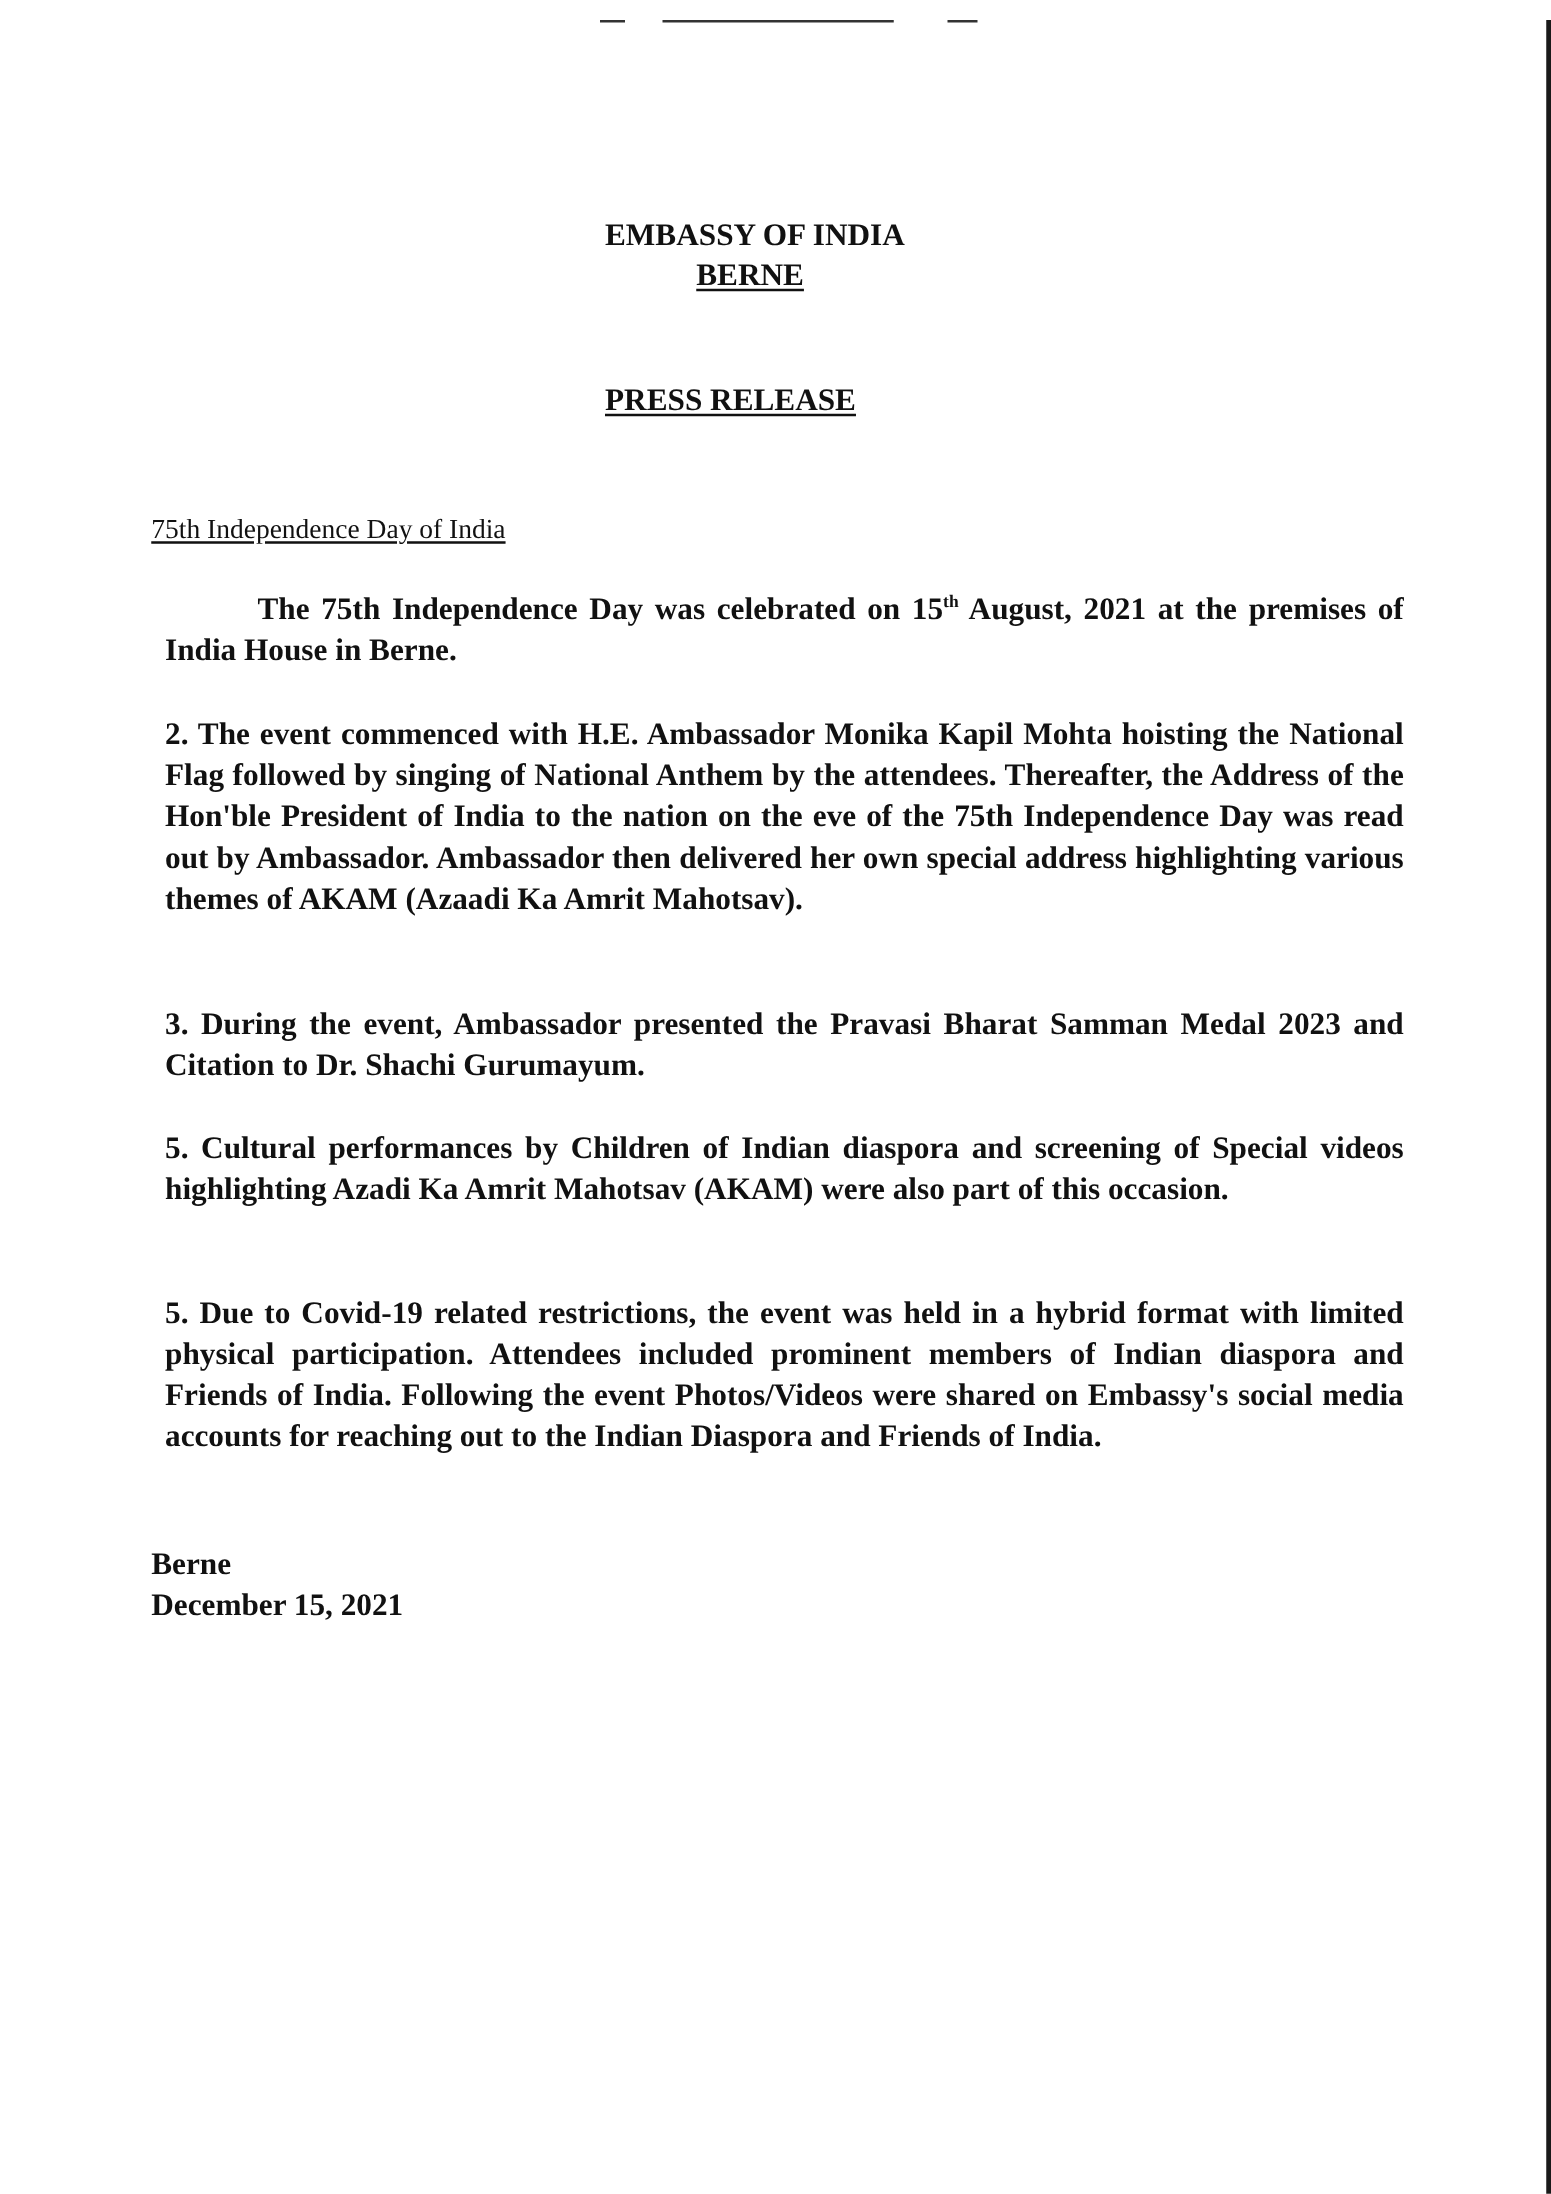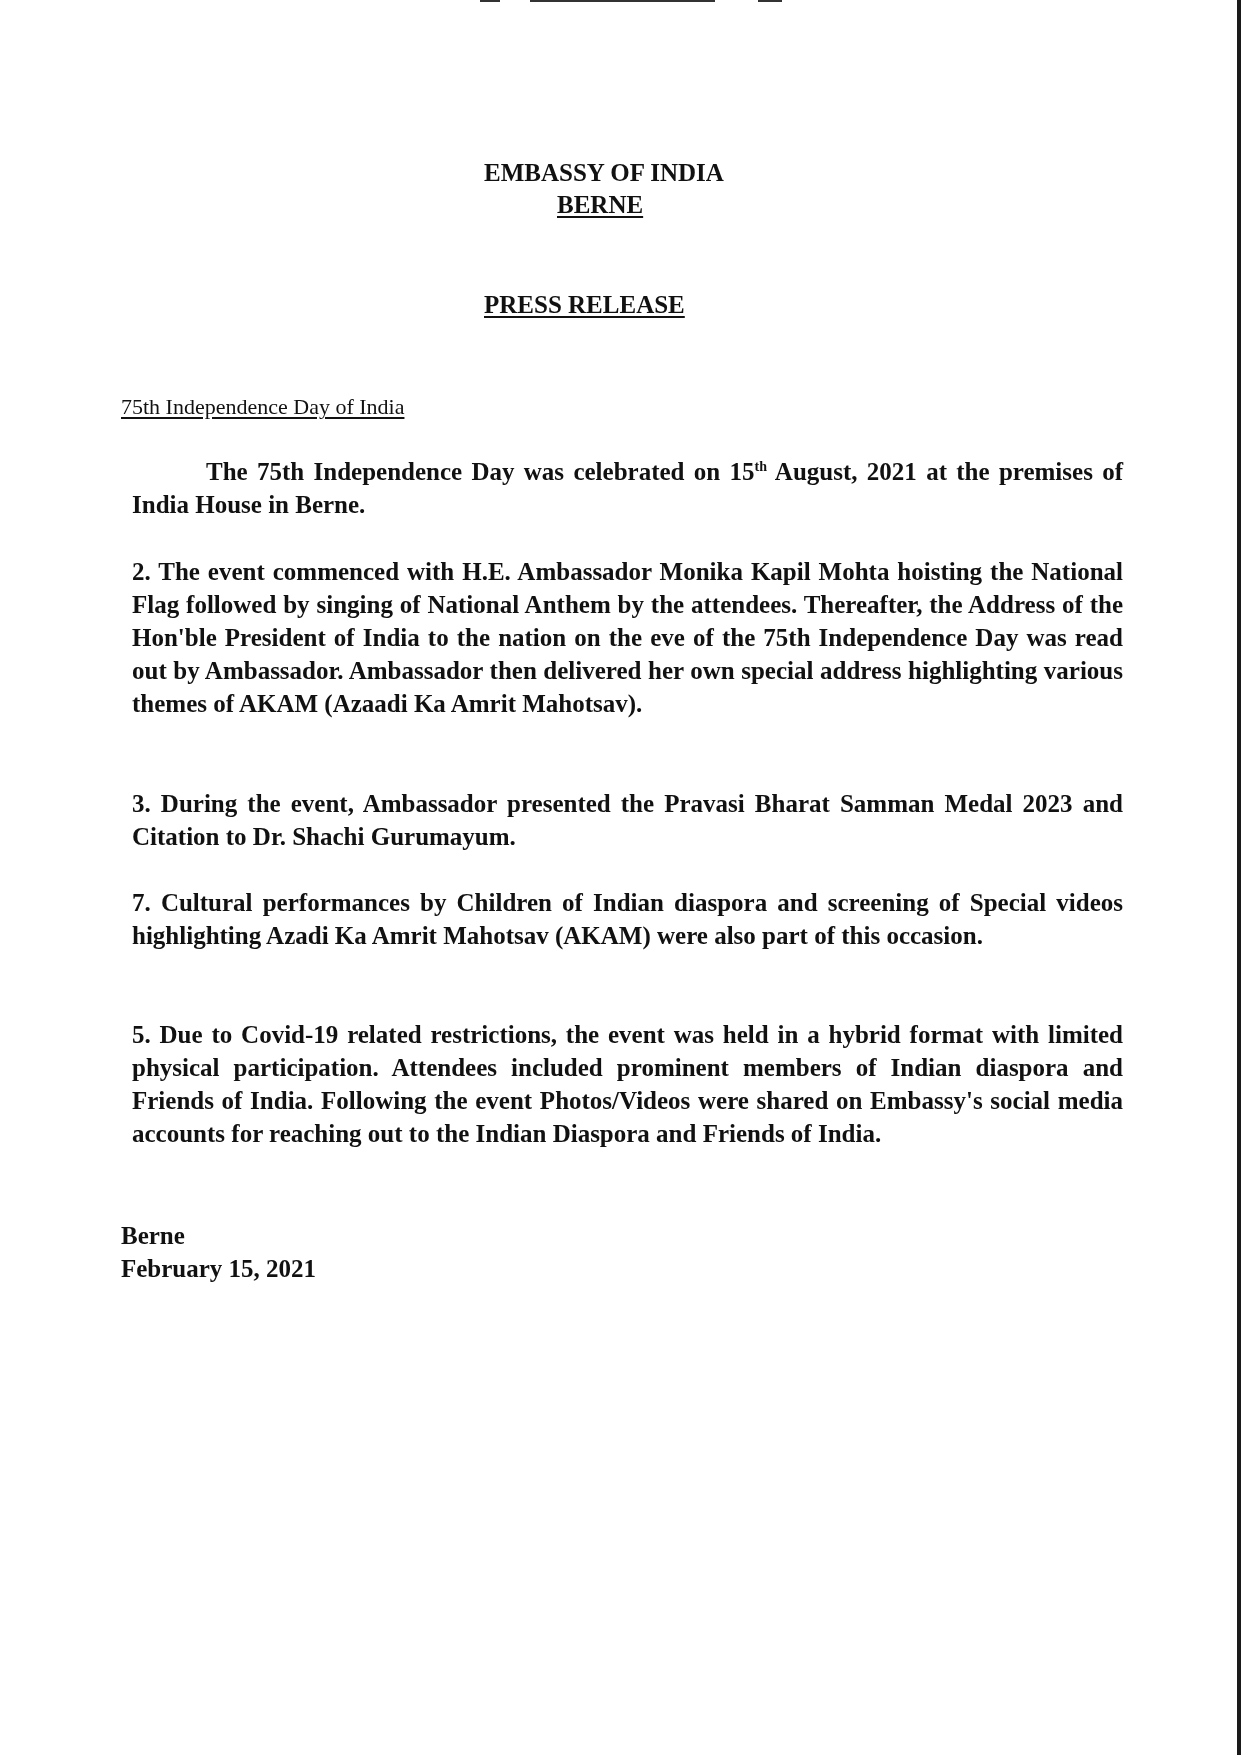--- a/index.html
+++ b/index.html
@@ -1,18 +1,18 @@
 <!DOCTYPE html>
 <html><head>
 <meta charset="utf-8">
 <style>
   html, body { margin: 0; padding: 0; background: #ffffff; }
   body { width: 1241px; height: 1755px; position: relative; overflow: hidden;
          font-family: "Liberation Serif", "DejaVu Serif", serif; color: #111; }
-  .page { position: absolute; left: 0; top: 0; width: 1241px; height: 1682px; }
+  .page { position: absolute; left: 0; top: 16px; width: 1241px; height: 1682px; }
   .right-edge { position: absolute; left: 1237px; top: 0; width: 4px; height: 1755px; background: #1a1a1a; }
   .top-marks { position: absolute; top: 0; height: 2px; background: #333; }
   .heading { position: absolute; font-weight: bold; font-size: 25px; line-height: 30px; }
   .u { text-decoration: underline; text-underline-offset: 3px; text-decoration-thickness: 1.5px; }
   .subject { position: absolute; left: 121px; top: 392px; font-size: 22px; line-height: 30px; }
   .para { position: absolute; left: 121px; width: 991px; font-weight: bold; font-size: 25px;
           line-height: 33px; text-align: justify; margin-left: 11px; }
   .indent { text-indent: 74px; }
   sup { font-size: 14px; line-height: 0; }
   .sign { position: absolute; left: 121px; font-weight: bold; font-size: 25px; line-height: 33px; }
@@ -29,18 +29,18 @@
   <div class="heading" style="left:484px;top:158px;">EMBASSY OF INDIA</div>
   <div class="heading u" style="left:557px;top:190px;">BERNE</div>
   <div class="heading u" style="left:484px;top:290px;text-decoration:underline;">PRESS RELEASE</div>
 
   <div class="subject u">75th Independence Day of India</div>
 
   <div class="para indent" style="top:455px;"><span>The 75th Independence Day was celebrated on 15</span><sup>th</sup><span> August, 2021 at the premises of India House in Berne.</span></div>
 
   <div class="para" style="top:555px;">2. The event commenced with H.E. Ambassador Monika Kapil Mohta hoisting the National Flag followed by singing of National Anthem by the attendees. Thereafter, the Address of the Hon'ble President of India to the nation on the eve of the 75th Independence Day was read out by Ambassador. Ambassador then delivered her own special address highlighting various themes of AKAM (Azaadi Ka Amrit Mahotsav).</div>
   <div class="para" style="top:787px;">3.  During the event, Ambassador presented the Pravasi Bharat Samman Medal 2023 and Citation to Dr. Shachi Gurumayum.</div>
-  <div class="para" style="top:886px;">7.  Cultural performances by Children of Indian diaspora and screening of Special videos highlighting Azadi Ka Amrit Mahotsav (AKAM) were also part of this occasion.</div>
+  <div class="para" style="top:886px;">5.  Cultural performances by Children of Indian diaspora and screening of Special videos highlighting Azadi Ka Amrit Mahotsav (AKAM) were also part of this occasion.</div>
   <div class="para" style="top:1018px;">5. Due to Covid-19 related restrictions, the event was held in a hybrid format with limited physical participation. Attendees included prominent members of Indian diaspora and Friends of India. Following the event Photos/Videos were shared on Embassy's social media accounts for reaching out to the Indian Diaspora and Friends of India.</div>
 
   <div class="sign" style="top:1219px;">Berne</div>
-  <div class="sign" style="top:1252px;">February 15, 2021</div>
+  <div class="sign" style="top:1252px;">December 15, 2021</div>
 </div>
 
 </body></html>

